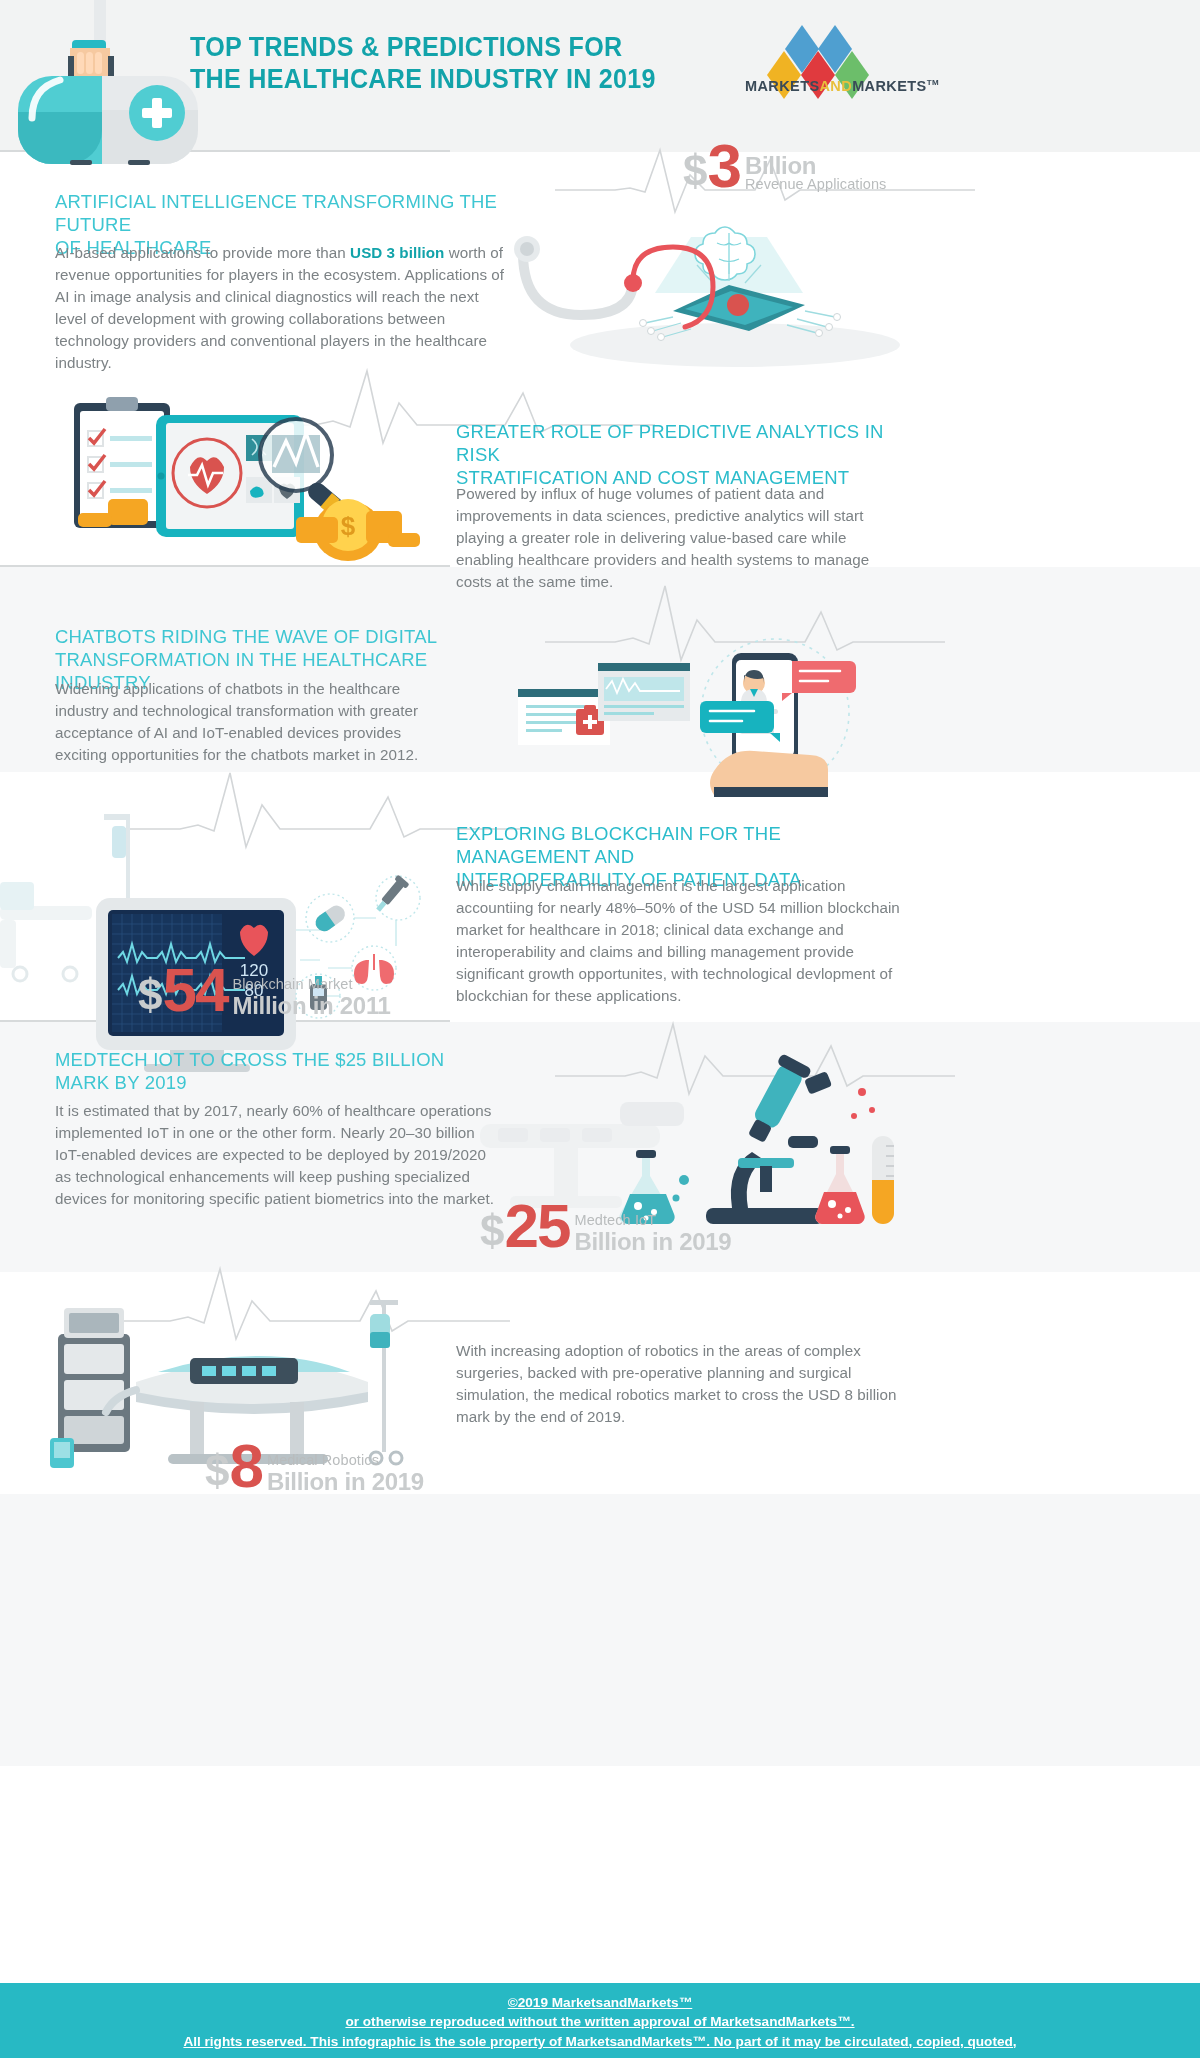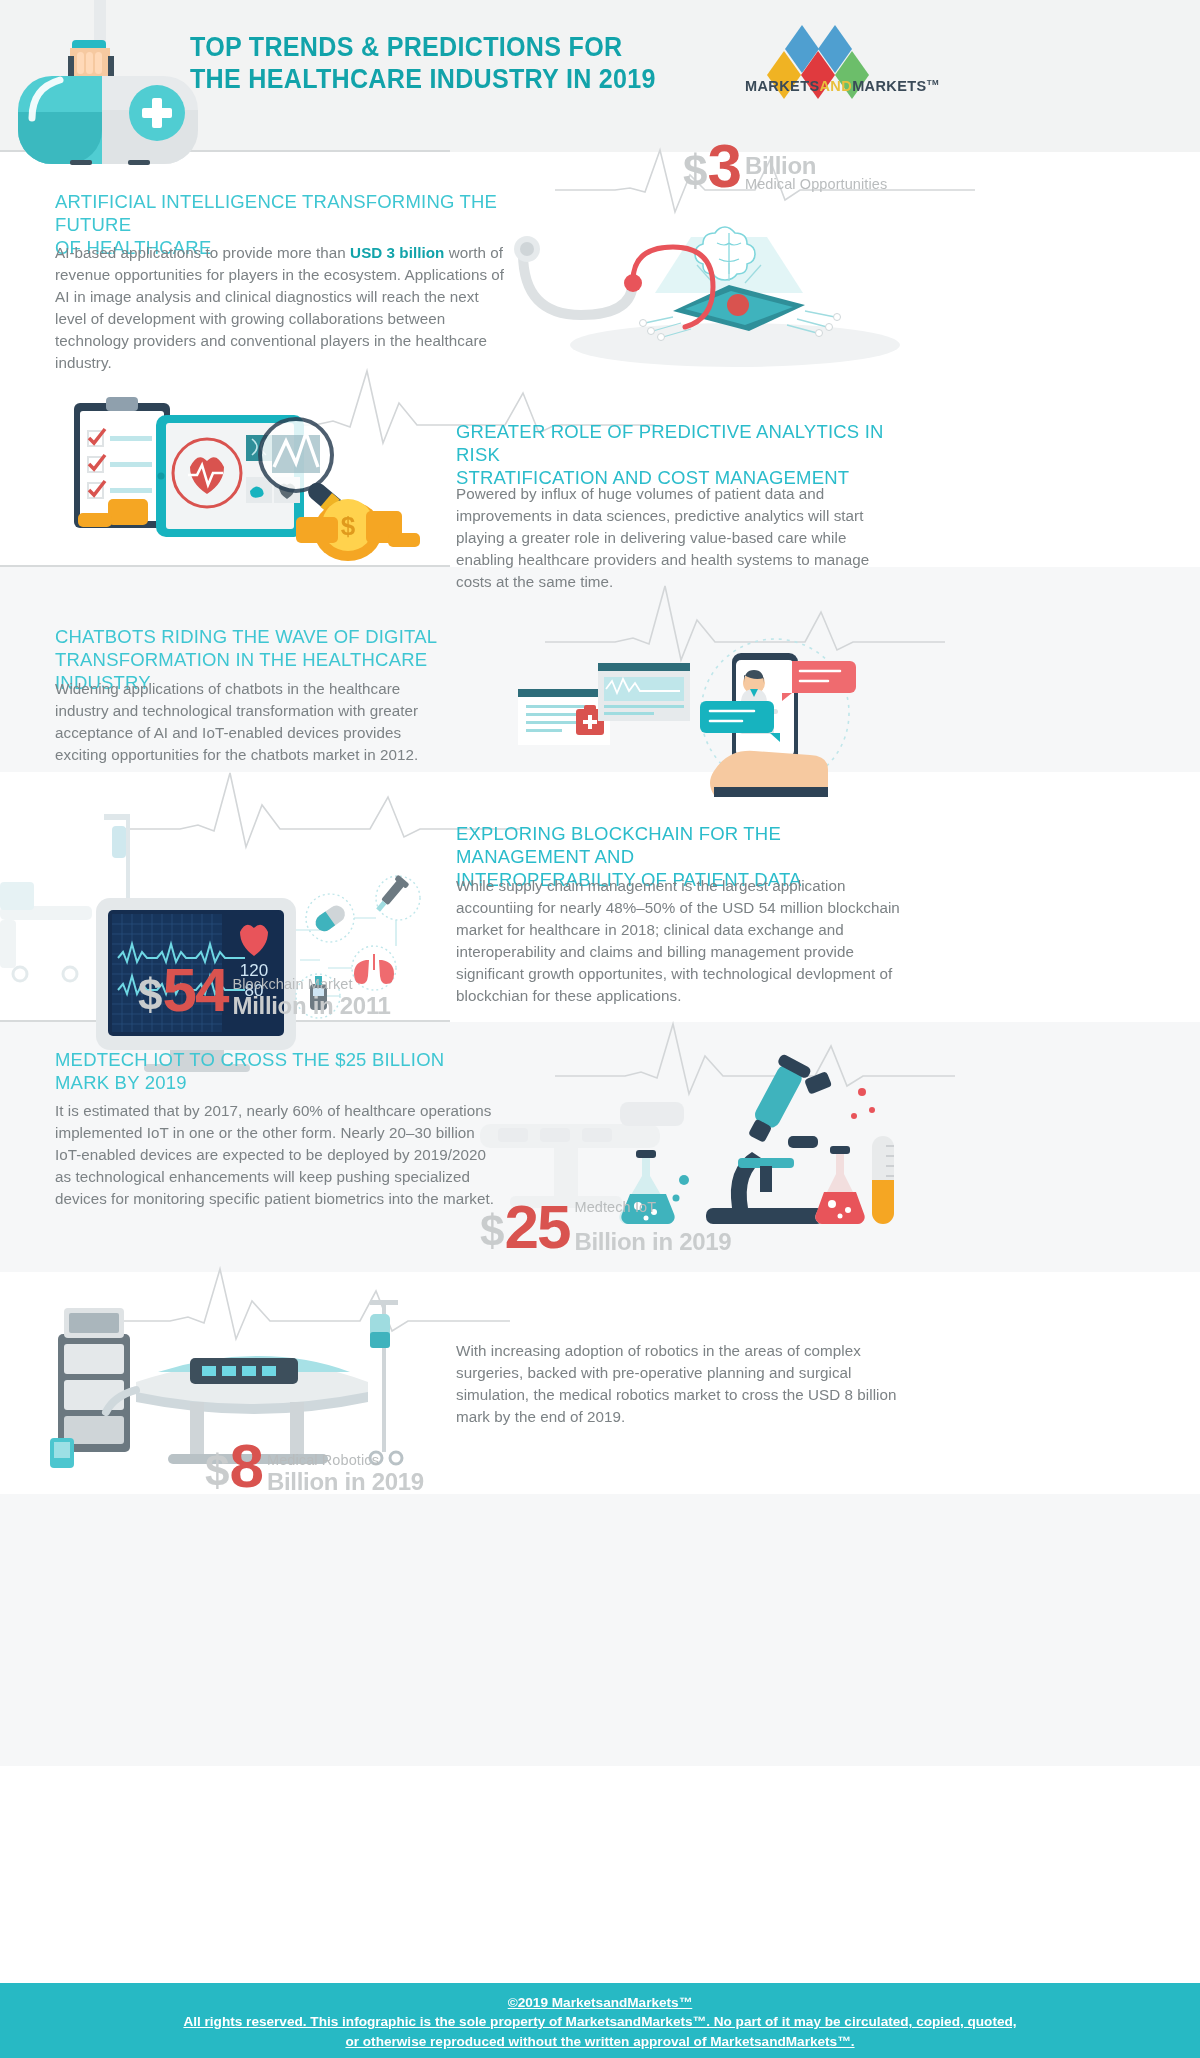--- a/index.html
+++ b/index.html
@@ -193,21 +193,21 @@
     <span>ARTIFICIAL INTELLIGENCE TRANSFORMING THE FUTURE</span><br>
     <span>OF HEALTHCARE</span>
   </div>
   <div class="sec-p" style="left:55px;top:242px;width:450px;">
     <span>AI-based applications to provide more than </span><b>USD 3 billion</b><span> worth of revenue opportunities for players in the ecosystem. Applications of AI in image analysis and clinical diagnostics will reach the next level of development with growing collaborations between technology providers and conventional players in the healthcare industry.</span>
   </div>
 
   <div class="stat" style="left:683px;top:140px;">
     <span class="dollar">$</span><span class="num">3</span><span class="rhs">
       <span class="big">Billion</span>
-      <span class="small">Medical Opportunities</span>
+      <span class="small">Revenue Applications</span>
     </span>
   </div>
 
   <svg style="position:absolute;left:505px;top:205px;" width="420" height="165" viewBox="0 0 420 165">
     <ellipse cx="230" cy="140" rx="165" ry="22" fill="#f0f2f3"></ellipse>
 
     <path d="M150 88 L186 32 L262 32 L298 88 Z" fill="#bfe9ea" opacity="0.45"></path>
 
     <g transform="translate(198,22)">
       <path d="M12 6 q-12 0 -12 11 q-8 2 -8 10 q0 8 8 10 q-1 10 10 10 q4 6 12 6 q8 0 12 -6 q11 0 10 -10 q8 -2 8 -10 q0 -8 -8 -10 q0 -11 -12 -11 q-5 -6 -10 -6 q-6 0 -10 6z" fill="#ffffff" stroke="#7fd6dc" stroke-width="1.6"></path>
@@ -495,21 +495,21 @@
       </g>
     <g fill="#3fb3bd">
         <circle cx="214" cy="140" r="5"></circle>
         <circle cx="206" cy="158" r="3.5"></circle>
       </g>
     <rect x="334" y="40" width="24" height="16" rx="4" fill="#2e4356" transform="rotate(-22 334 40)"></rect>
   </svg>
 
   <div class="stat" style="left:480px;top:1200px;">
     <span class="dollar">$</span><span class="num">25</span><span class="rhs">
-      <span class="small" style="margin-bottom:16px;">Medtech IoT</span>
+      <span class="small" style="margin-bottom:2px;">Medtech IoT</span>
       <span class="big">Billion in 2019</span>
     </span>
   </div>
 
   <svg style="position:absolute;left:40px;top:1286px;" width="400" height="190" viewBox="0 0 400 190">
 
     <rect x="18" y="48" width="72" height="118" rx="5" fill="#6b7880"></rect>
     <rect x="24" y="22" width="60" height="30" rx="4" fill="#dfe3e5"></rect>
     <rect x="29" y="27" width="50" height="20" rx="2" fill="#aab6bc"></rect>
     <rect x="24" y="58" width="60" height="30" rx="3" fill="#e4e8ea"></rect>
@@ -547,17 +547,17 @@
 
   <div class="stat" style="left:205px;top:1440px;">
     <span class="dollar">$</span><span class="num">8</span><span class="rhs">
       <span class="small" style="margin-bottom:2px;">Medical Robotics</span>
       <span class="big">Billion in 2019</span>
     </span>
   </div>
 
   <div class="foot">
     <div>©2019 MarketsandMarkets™</div>
+    <div>or otherwise reproduced without the written approval of MarketsandMarkets™.</div>
     <div>All rights reserved. This infographic is the sole property of MarketsandMarkets™. No part of it may be circulated, copied, quoted,</div>
-    <div>or otherwise reproduced without the written approval of MarketsandMarkets™.</div>
   </div>
 
 </div>
 
 </body></html>

